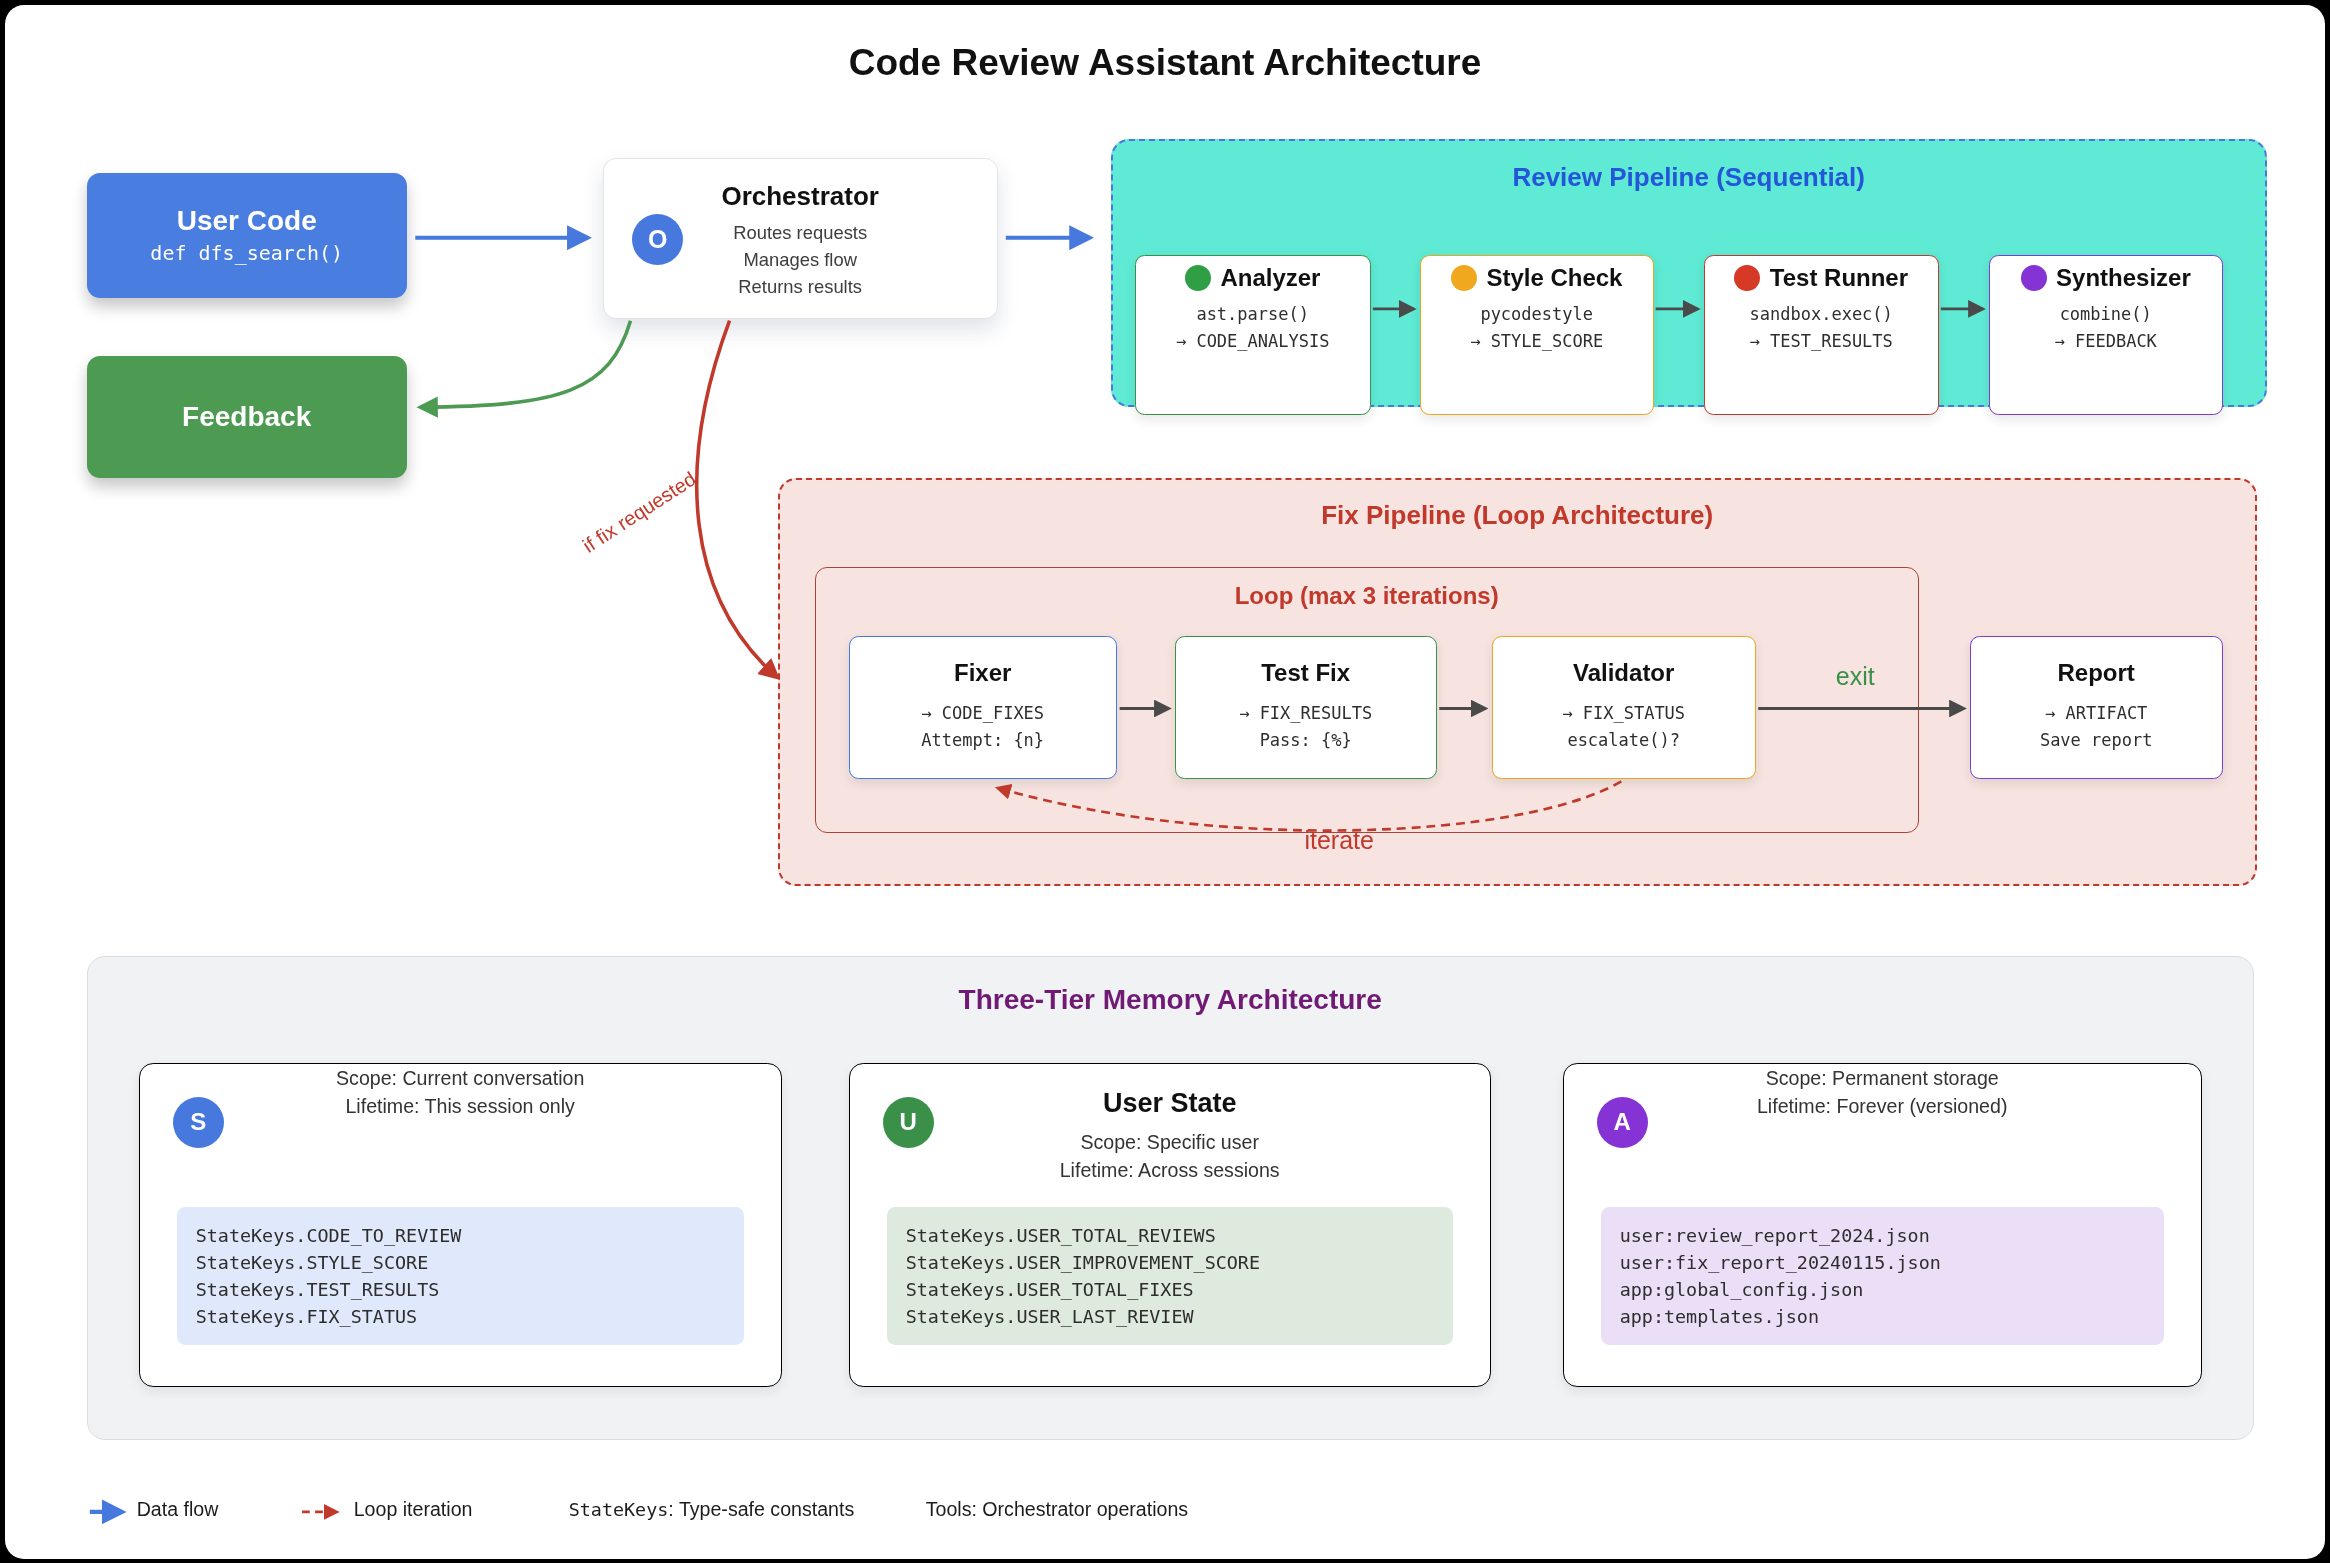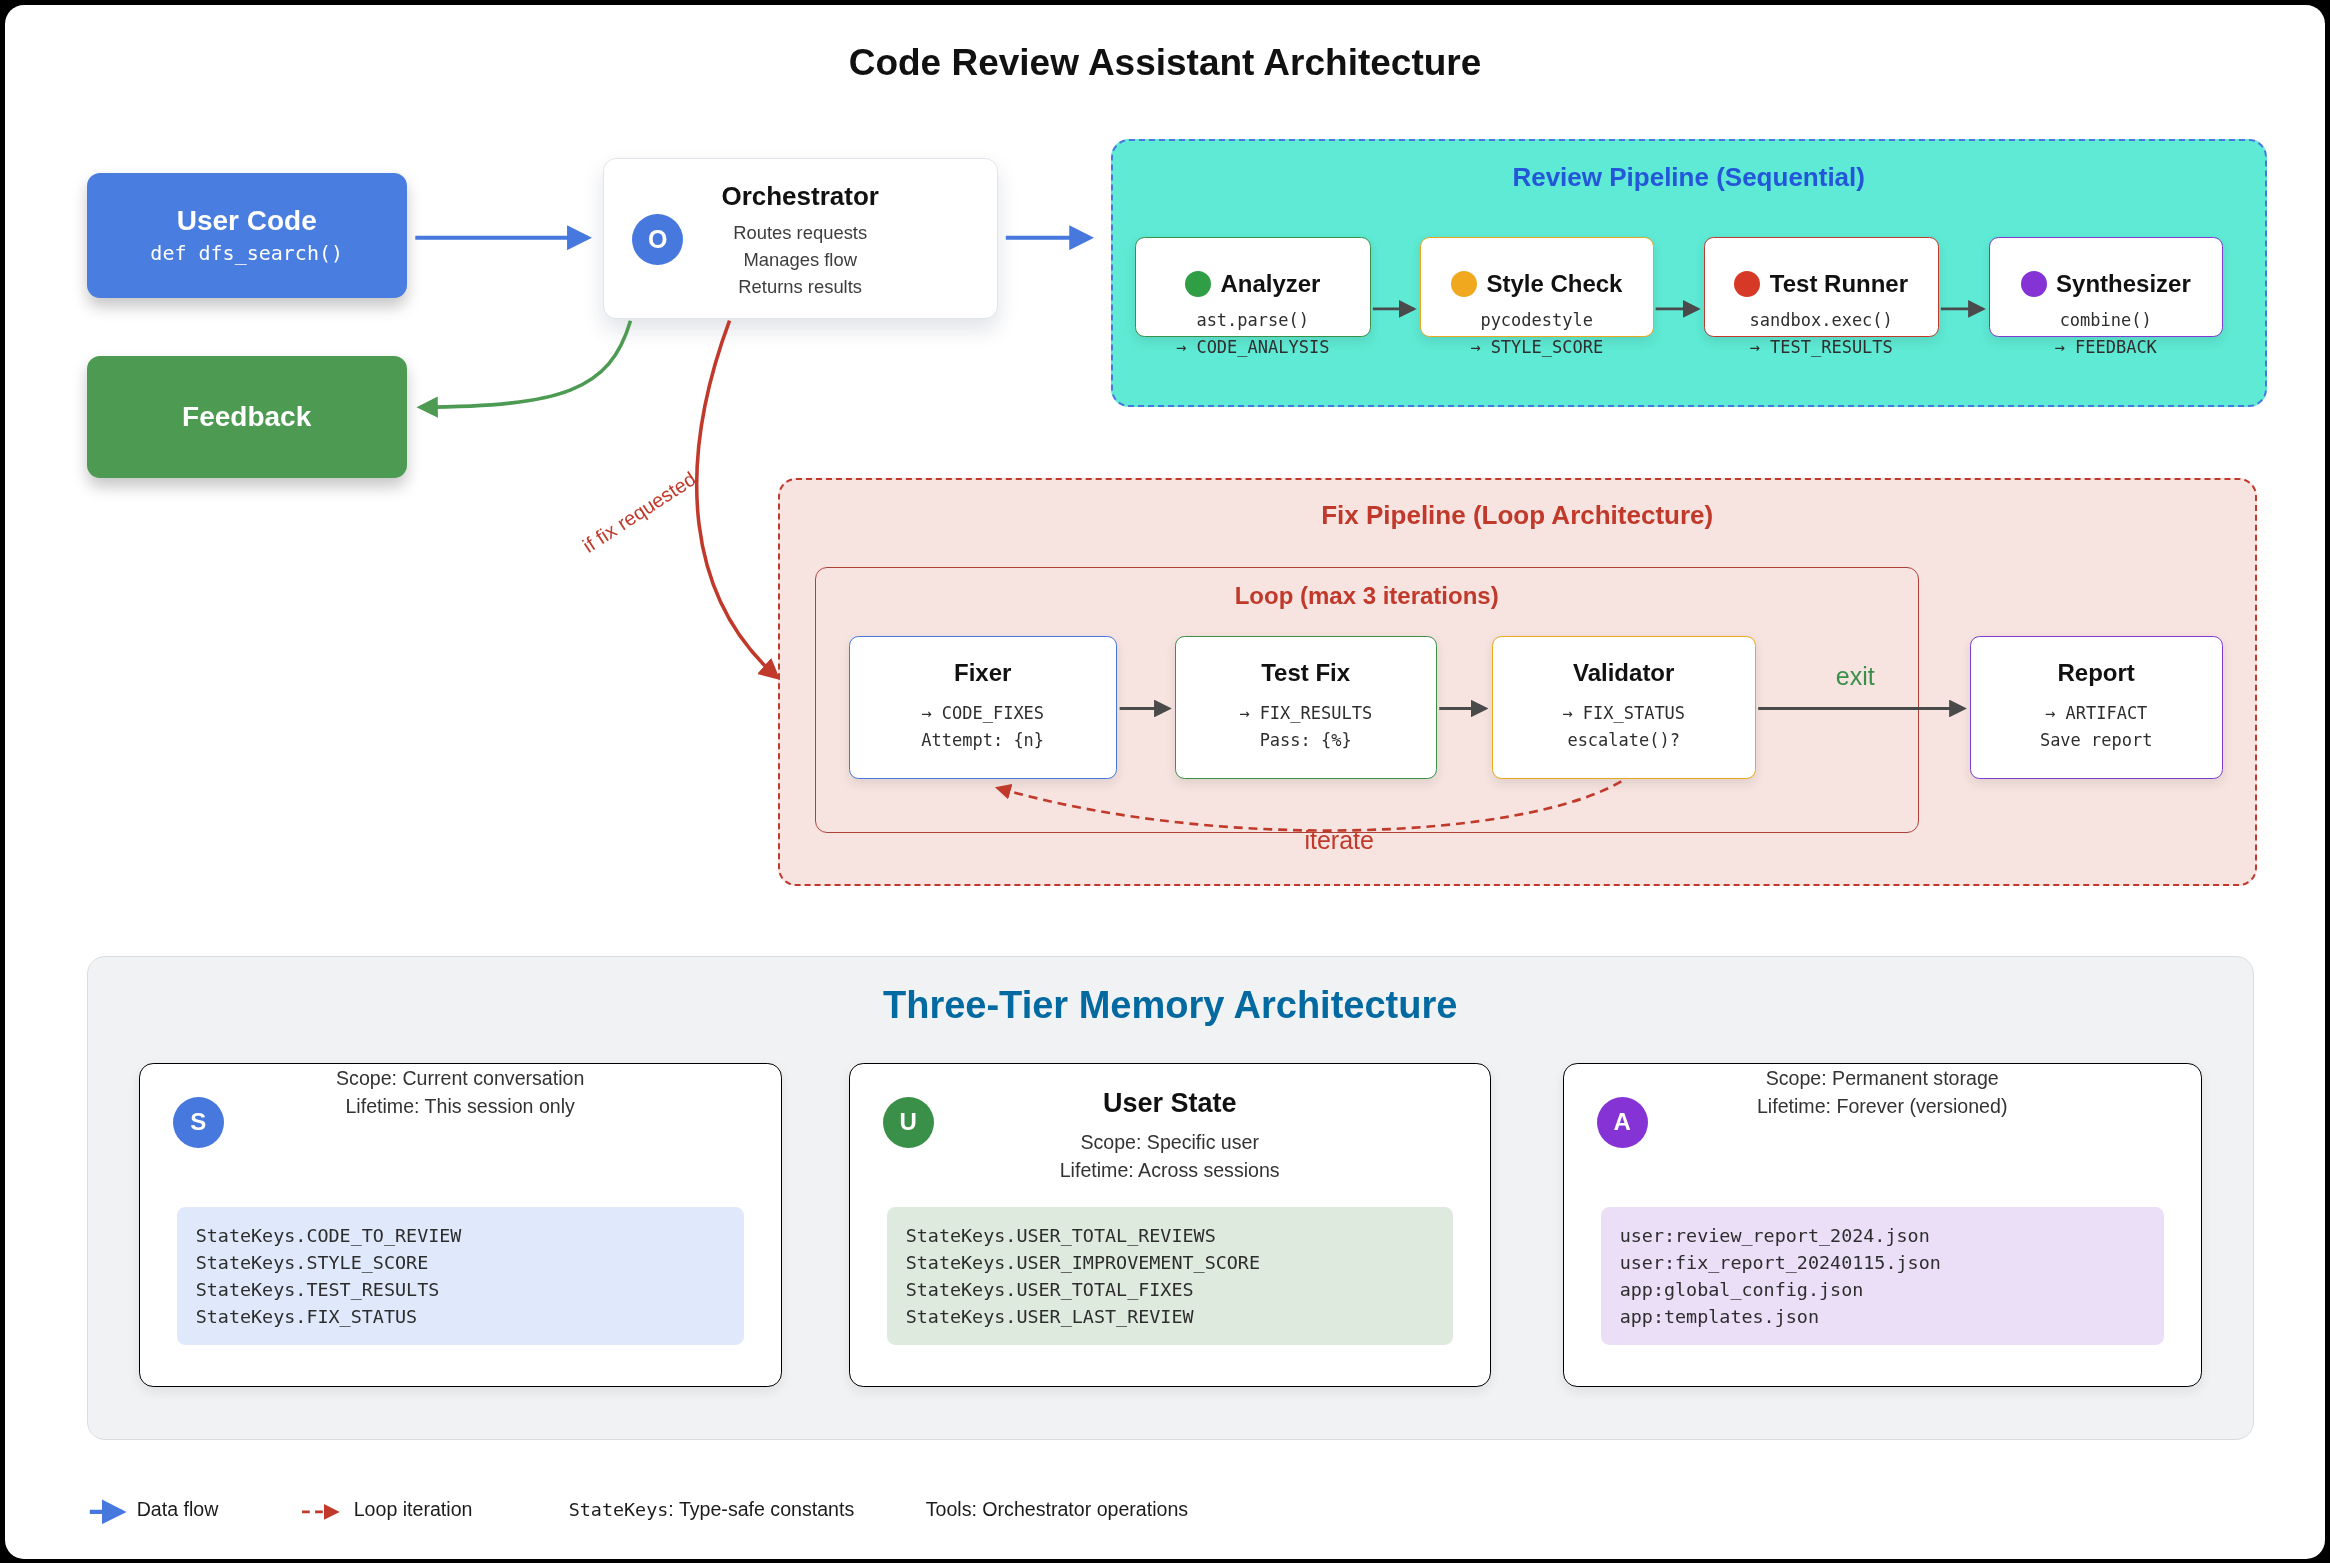--- a/index.html
+++ b/index.html
@@ -41,37 +41,37 @@
   .fp-title { margin-top:20px; text-align:center; font-size:26px; font-weight:700; color:#c0392b; }
 
   .loop-box { position:absolute; left:810px; top:562px; width:1104px; height:266px;
               border:1.8px solid #ad4338; border-radius:12px; }
   .loop-title { margin-top:14.2px; text-align:center; font-size:24px; font-weight:700; color:#c0392b; }
 
   
   .node { position:absolute; background:#fff; border:1.8px solid; border-radius:9.5px;
           display:flex; flex-direction:column; align-items:center;
           box-shadow:0 4.7px 10.7px rgba(30,30,30,.10); }
-  .rnode { top:232px; height:100px; padding-top:32px; }
+  .rnode { top:250px; height:160px; padding-top:8px; }
   .lnode { top:631px; height:143px; padding-top:22.5px; }
   .node-head { display:flex; align-items:center; gap:9.5px; margin-bottom:9.5px; }
   .dot { width:26px; height:26px; border-radius:50%; }
   .node-title { font-size:24px; font-weight:700; color:#111; }
   .lnode .node-title { margin-bottom:13px; }
   .node-line { font-size:17px; line-height:27px; color:#2e2e2e; }
 
   .bd-blue{border-color:#4678de} .bd-green{border-color:#3a9048} .bd-amber{border-color:#e8a71c}
   .bd-red{border-color:#c0392b}  .bd-purple{border-color:#7d3bd0}
   .dot-green{background:#2f9e44} .dot-amber{background:#f0a91e}
   .dot-red{background:#d63a26}   .dot-purple{background:#8633d6}
 
   
   .memory { position:absolute; left:82px; top:951px; width:2167px; height:484px;
             background:#f1f2f4; border:1.2px solid #dadde0; border-radius:18px; }
-  .memory-title { margin-top:27px; text-align:center; font-size:38px; font-weight:700; color:#0369a1; }
+  .memory-title { margin-top:27px; text-align:center; font-size:28px; font-weight:700; color:#701a75; }
 
   .card { position:absolute; top:1058px; height:324px; background:#fff; border:1.8px solid;
           border-radius:14.2px; box-shadow:0 4.7px 12px rgba(30,30,30,.08); }
   .badge { position:absolute; left:33px; top:33px; width:51px; height:51px; border-radius:50%;
            color:#fff; font-size:24px; font-weight:700; display:flex; align-items:center; justify-content:center; }
   .bg-blue{background:#4678de} .bg-green{background:#3a9048} .bg-purple{background:#8633d6}
   .card-title { margin-top:24px; text-align:center; font-size:27px; font-weight:700; color:#111; }
   .card-sub { text-align:center; font-size:19.6px; color:#333; line-height:28px; }
   .card-title + .card-sub { margin-top:9.5px; }
   .keybox { position:absolute; left:37px; right:37px; top:143px; height:138px;

